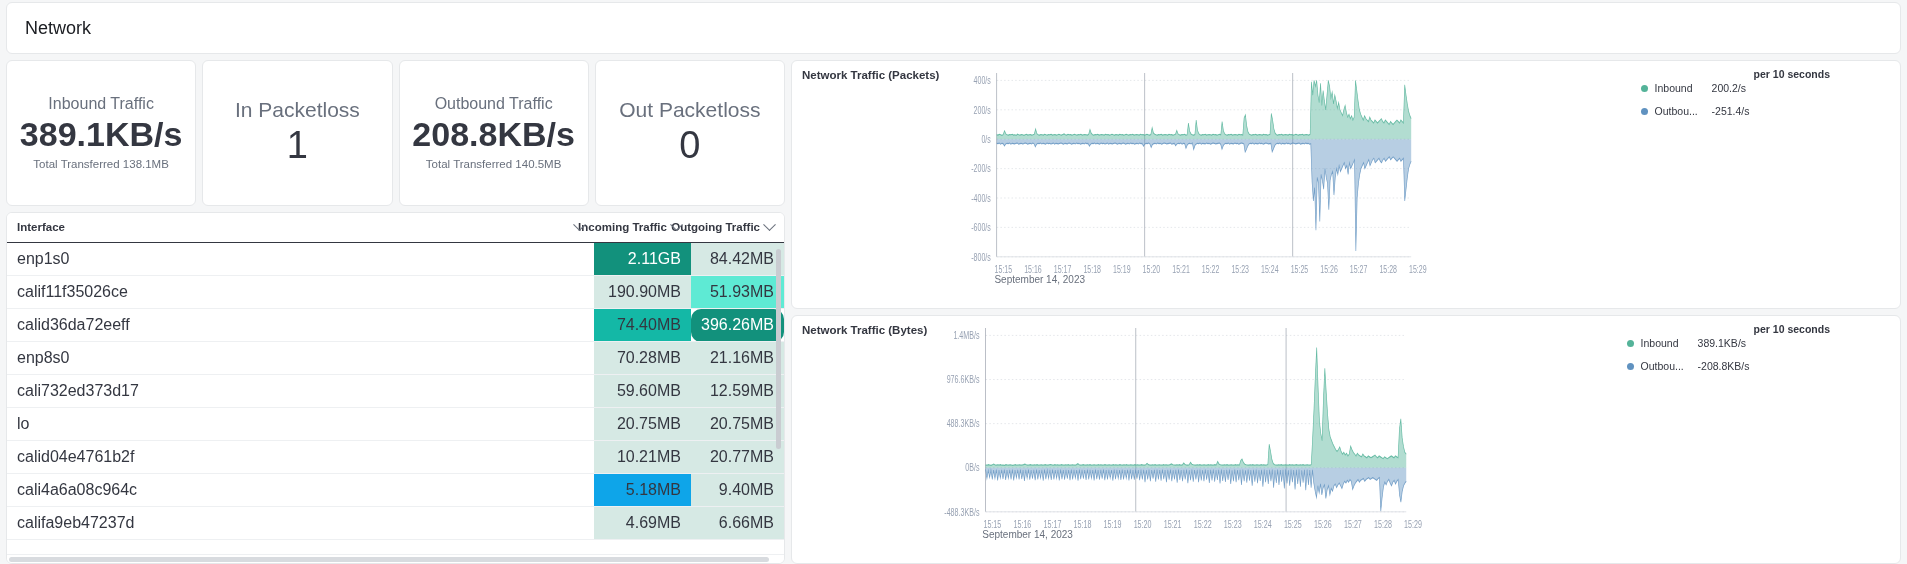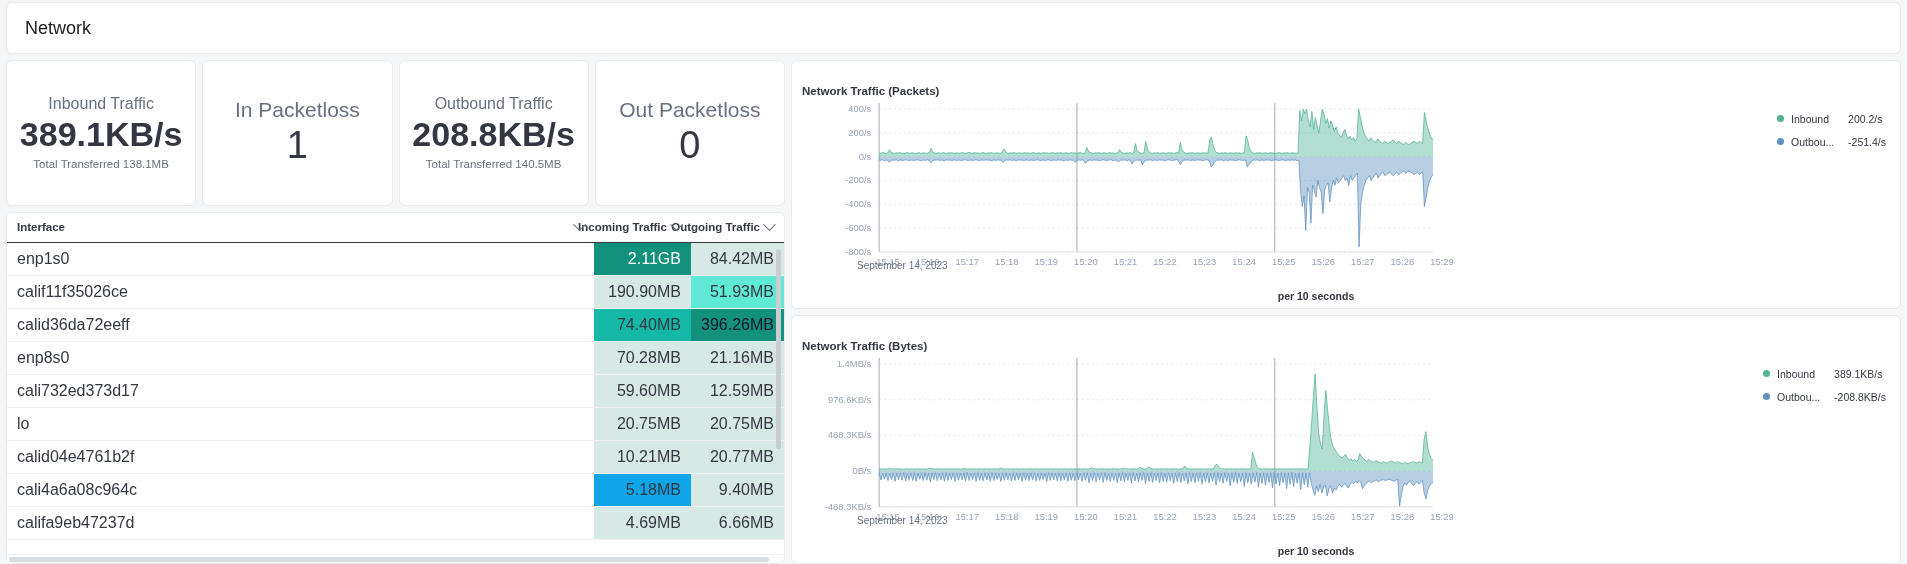--- a/index.html
+++ b/index.html
@@ -99,22 +99,22 @@
   }
   .hscroll-thumb {
     position: absolute; left: 2px; top: 2px; height: 5px; width: 760px;
     background: #d8dbdf; border-radius: 3px;
   }
 
   
   .chart-panel {
     background: #fff; border: 1px solid #e6e8ea; border-radius: 6px;
     flex: 1 1 0; min-height: 0; position: relative; overflow: hidden;
-    padding: 23px 10px 4px 10px;
-    display: flex; flex-direction: column;
+    padding: 7px 10px 4px 10px;
+    display: flex; flex-direction: row;
   }
   .chart-title { font-size: 11.5px; font-weight: bold; color: #343741; line-height: 1.3; flex: 0 0 auto; }
   .chart-body { position: relative; flex: 1 1 auto; min-height: 0; }
   .chart-svg { position: absolute; inset: 0; width: 100%; height: 100%; }
   .legend {
     position: absolute; right: 4px; top: 14px;
     display: flex; flex-direction: column; gap: 11px;
     font-size: 10.5px; color: #343741;
   }
   .legend-row { display: flex; align-items: center; gap: 7px; white-space: nowrap; }
@@ -198,21 +198,21 @@
                 <td class="num" style="background: rgb(214, 233, 228);">84.42MB</td>
               </tr>
               <tr>
                 <td>calif11f35026ce</td>
                 <td class="num" style="background: rgb(214, 233, 228);">190.90MB</td>
                 <td class="num" style="background: #5eead4;">51.93MB</td>
               </tr>
               <tr>
                 <td>calid36da72eeff</td>
                 <td class="num" style="background: #14b8a6;">74.40MB</td>
-                <td class="num" style="background: rgb(18, 145, 124); color: #0f172a;">396.26MB</td>
+                <td class="num" style="background: rgb(18, 145, 124); color: #ffffff; border-radius: 10px;">396.26MB</td>
               </tr>
               <tr>
                 <td>enp8s0</td>
                 <td class="num" style="background: rgb(214, 233, 228);">70.28MB</td>
                 <td class="num" style="background: rgb(214, 233, 228);">21.16MB</td>
               </tr>
               <tr>
                 <td>cali732ed373d17</td>
                 <td class="num" style="background: rgb(214, 233, 228);">59.60MB</td>
                 <td class="num" style="background: rgb(214, 233, 228);">12.59MB</td>

